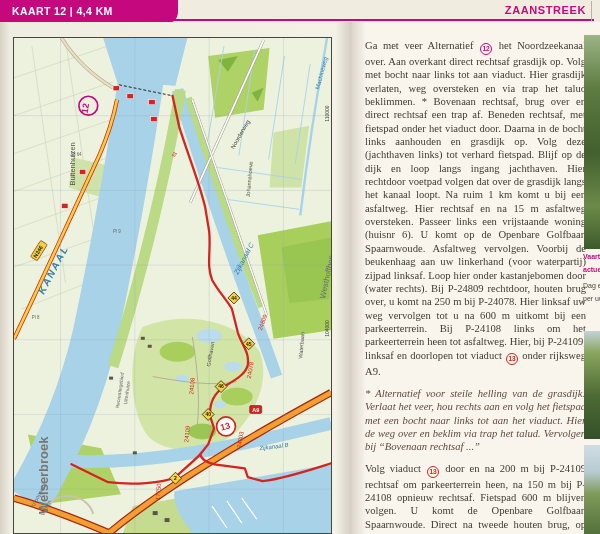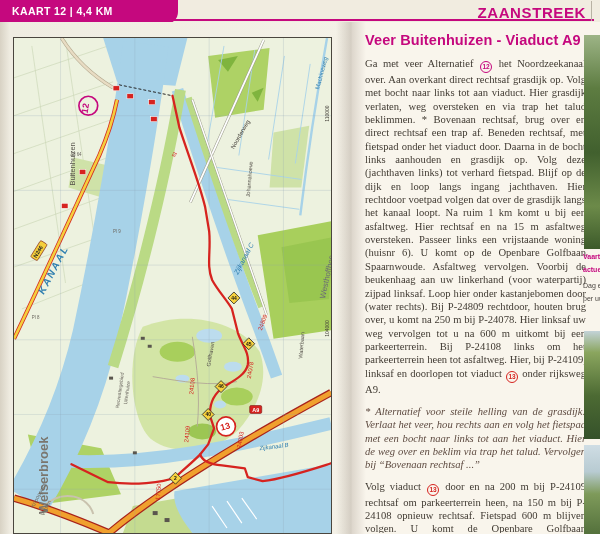--- a/index.html
+++ b/index.html
@@ -3,21 +3,21 @@
 <meta charset="utf-8">
 <style>
   html,body{margin:0;padding:0;}
   body{width:600px;height:534px;overflow:hidden;background:#e6e1d4;font-family:"Liberation Sans",sans-serif;position:relative;}
   .stage{position:absolute;inset:0;}
 
   
   .header-bar{position:absolute;left:0;top:0;width:600px;height:22px;background:#f1ece0;}
   .header-rule{position:absolute;left:170px;top:19px;width:424px;height:2px;background:#c5087e;}
   .kaart-badge{position:absolute;left:0;top:0;height:24px;min-width:178px;background:#c5087e;border-radius:0 0 12px 0;color:#fff;font-weight:bold;font-size:10.5px;line-height:22px;padding:0 16px 0 12px;letter-spacing:.4px;box-sizing:border-box;}
-  .region-label{position:absolute;right:14px;top:4px;color:#c5087e;font-weight:bold;font-size:15px;letter-spacing:.6px;}
+  .region-label{position:absolute;right:14px;top:4px;color:#c5087e;font-weight:bold;font-size:11px;letter-spacing:.6px;}
   .corner-line{position:absolute;left:591px;top:1px;width:1px;height:20px;background:#b9b2a4;}
 
   
   .left-page{position:absolute;left:0;top:22px;width:352px;height:512px;background:linear-gradient(90deg,#d8d2c4 0,#efece1 10px,#f4f1e7 100%);}
   .right-page{position:absolute;left:352px;top:22px;width:248px;height:512px;background:#f9f5ec;}
   .gutter{position:absolute;left:336px;top:22px;width:30px;height:512px;background:linear-gradient(90deg,rgba(0,0,0,0) 0%,rgba(92,72,58,.20) 48%,rgba(255,255,255,0) 100%);pointer-events:none;}
 
   .map-frame{position:absolute;left:13px;top:37px;width:319px;height:497px;border:1px solid #4a463e;box-sizing:border-box;background:#edf2df;}
   .map-frame svg{display:block;}
 
@@ -178,21 +178,20 @@
         <rect x="16.3" y="209" width="19.4" height="8" rx="1.5" fill="#f5cf3c" stroke="#7a1a14" stroke-width="0.6" transform="rotate(-58 26 214)"></rect>
         <text x="26" y="215.5" transform="rotate(-58 26 215.5)" font-size="5.5" fill="#222222" font-family="&quot;Liberation Sans&quot;,sans-serif" font-weight="bold" text-anchor="middle">N246</text>
         <rect x="237.9" y="369" width="12.2" height="8" rx="1.5" fill="#d6231f" stroke="#7a1a14" stroke-width="0.6"></rect>
         <text x="244" y="375.5" font-size="5.5" fill="#ffffff" font-family="&quot;Liberation Sans&quot;,sans-serif" font-weight="bold" text-anchor="middle">A9</text>
       </svg>
   </div>
 
   <div class="gutter"></div>
 
   <div class="article">
-    <h1>Veer Buitenhuizen - Viaduct A9</h1>
     <p>
       
       <span>Ga met veer Alternatief</span>
       <span class="wp">12</span>
       <span>het Noordzeekanaal over. Aan overkant direct rechtsaf grasdijk op. Volg met bocht naar links tot aan viaduct. Hier grasdijk verlaten, weg oversteken en via trap het talud beklimmen. * Bovenaan rechtsaf, brug over en direct rechtsaf een trap af. Beneden rechtsaf, met fietspad onder het viaduct door. Daarna in de bocht links aanhouden en grasdijk op. Volg deze (jachthaven links) tot verhard fietspad. Blijf op de dijk en loop langs ingang jachthaven. Hier rechtdoor voetpad volgen dat over de grasdijk langs het kanaal loopt. Na ruim 1 km komt u bij een asfaltweg. Hier rechtsaf en na 15 m asfaltweg oversteken. Passeer links een vrijstaande woning (huisnr 6). U komt op de Openbare Golfbaan Spaarnwoude. Asfaltweg vervolgen. Voorbij de beukenhaag aan uw linkerhand (voor waterpartij) zijpad linksaf. Loop hier onder kastanjebomen door (water rechts). Bij P-24809 rechtdoor, houten brug over, u komt na 250 m bij P-24078. Hier linksaf uw weg vervolgen tot u na 600 m uitkomt bij een parkeerterrein. Bij P-24108 links om het parkeerterrein heen tot asfaltweg. Hier, bij P-24109, linksaf en doorlopen tot viaduct</span>
       <span class="wp red">13</span>
       <span>onder rijksweg A9.</span>
     </p>
     <p class="alt">* Alternatief voor steile helling van de grasdijk: Verlaat het veer, hou rechts aan en volg het fietspad met een bocht naar links tot aan het viaduct. Hier de weg over en beklim via trap het talud. Vervolgen bij “Bovenaan rechtsaf ...”</p>
     <p>

